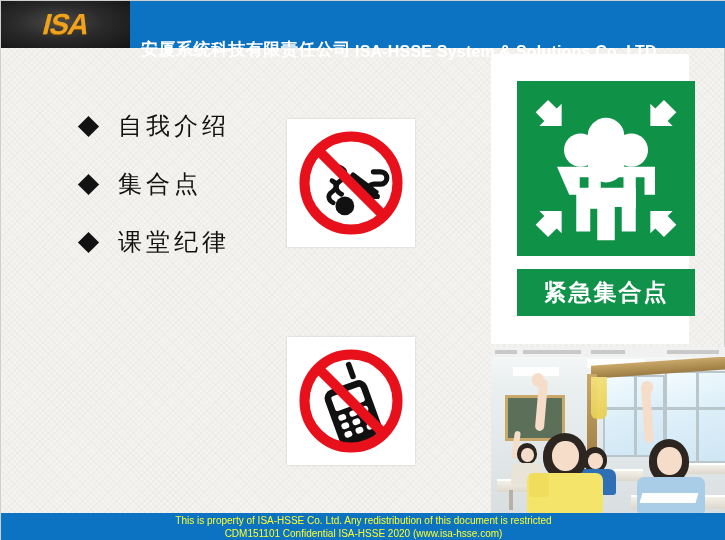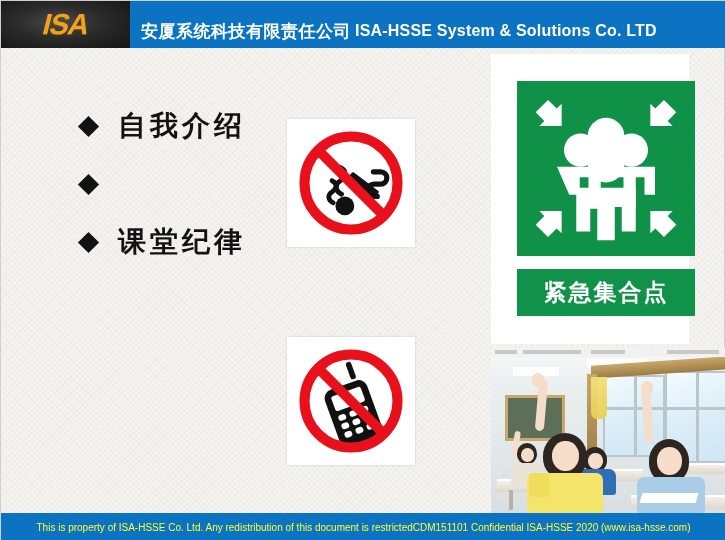--- a/index.html
+++ b/index.html
@@ -31,21 +31,21 @@
   #logo-text{
     position:absolute;left:50%;top:50%;transform:translate(-50%,-52%) skewX(-14deg);
     font-family:"Liberation Sans","DejaVu Sans",sans-serif;
     font-weight:bold;font-size:29px;letter-spacing:-1px;
     color:#f0a11e;
     text-shadow:0 1px 0 #8c5c05;
     white-space:nowrap;
   }
   #header-title{
     position:absolute;left:140px;top:0;height:60px;
-    display:flex;align-items:center;
+    display:flex;align-items:flex-end;
     color:#ffffff;white-space:nowrap;
   }
   #header-title .cn{
     font-family:"DejaVu Sans","Liberation Sans",sans-serif;
     font-weight:bold;font-size:17px;letter-spacing:0.5px;
   }
   #header-title .en{
     font-family:"Liberation Sans","DejaVu Sans",sans-serif;
     font-weight:bold;font-size:16px;margin-left:4px;letter-spacing:0.2px;
   }
@@ -56,21 +56,21 @@
   }
   .bullet-row{
     display:flex;align-items:center;height:58px;
   }
   .bullet-mark{
     width:15px;height:15px;background:#121212;
     transform:rotate(45deg);flex:0 0 auto;margin-right:22px;
   }
   .bullet-label{
     font-family:"DejaVu Sans","Liberation Sans",sans-serif;
-    font-size:28px;font-weight:bold;color:#121212;
+    font-size:24px;font-weight:normal;color:#121212;
     letter-spacing:4px;white-space:nowrap;
   }
 
   
   .sign-card{
     position:absolute;background:#ffffff;
     box-shadow:0 0 2px rgba(0,0,0,0.18);
   }
   #no-smoking-card{left:286px;top:118px;width:128px;height:128px;}
   #no-phone-card{left:286px;top:336px;width:128px;height:128px;}
@@ -124,21 +124,21 @@
   .ph-arm{position:absolute;border-radius:5px;background:#f6ddc9;}
   .ph-sleeve{position:absolute;border-radius:4px;}
   .ph-curtain{position:absolute;background:linear-gradient(180deg,#f3e07a,#e8cf54);opacity:.95;}
   .ph-topbar{position:absolute;left:0;top:0;width:100%;height:10px;background:#f1f1f1;}
   .ph-topbar i{position:absolute;top:3px;height:4px;background:#c9c9c9;display:block;}
 
   
   #footer{
     position:absolute;left:0;top:512px;width:725px;height:28px;
     background:#0b73c2;
-    display:flex;flex-direction:row;align-items:center;justify-content:center;
+    display:flex;flex-direction:column;align-items:center;justify-content:center;
   }
   #footer div{
     color:#ffff2e;font-size:10px;line-height:13px;white-space:nowrap;
     font-family:"Liberation Sans","DejaVu Sans",sans-serif;
   }
 </style>
 </head>
 <body>
 
 <div id="slide">
@@ -153,20 +153,21 @@
     </div>
   </div>
 
   <div id="bullet-list">
     <div class="bullet-row">
       <span class="bullet-mark"></span>
       <span class="bullet-label">自我介绍</span>
     </div>
     <div class="bullet-row">
       <span class="bullet-mark"></span>
+      <span class="bullet-label">集合点</span>
     </div>
     <div class="bullet-row">
       <span class="bullet-mark"></span>
       <span class="bullet-label">课堂纪律</span>
     </div>
   </div>
 
   <div class="sign-card" id="no-smoking-card">
     <svg class="prohibition" viewBox="0 0 100 100">
 

